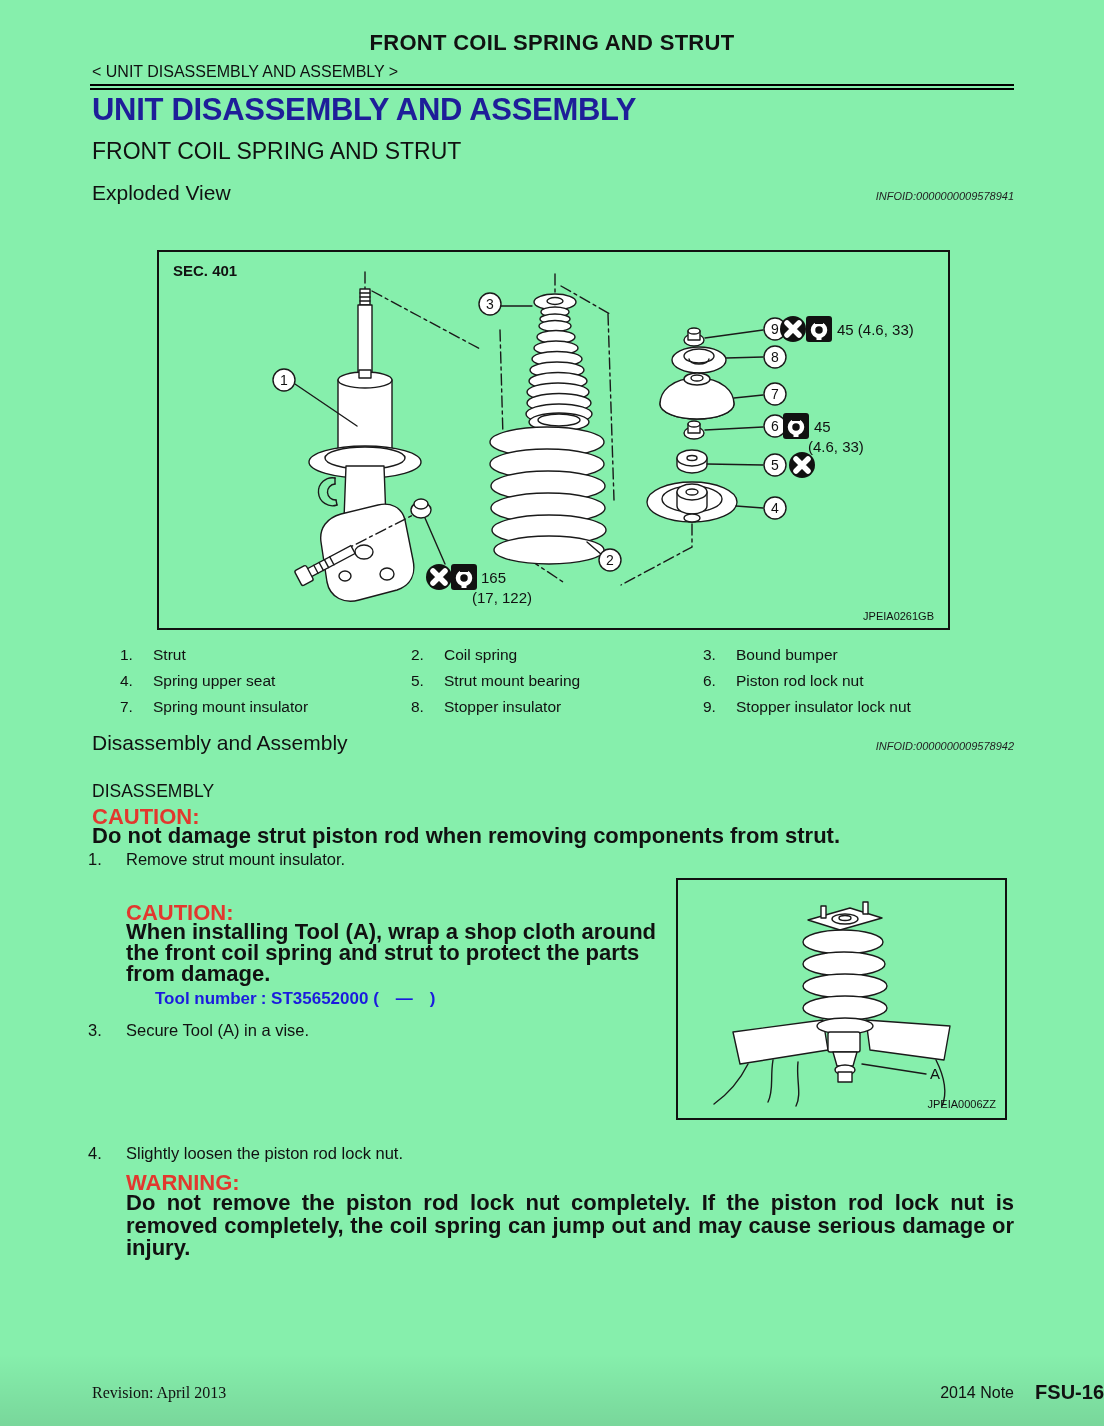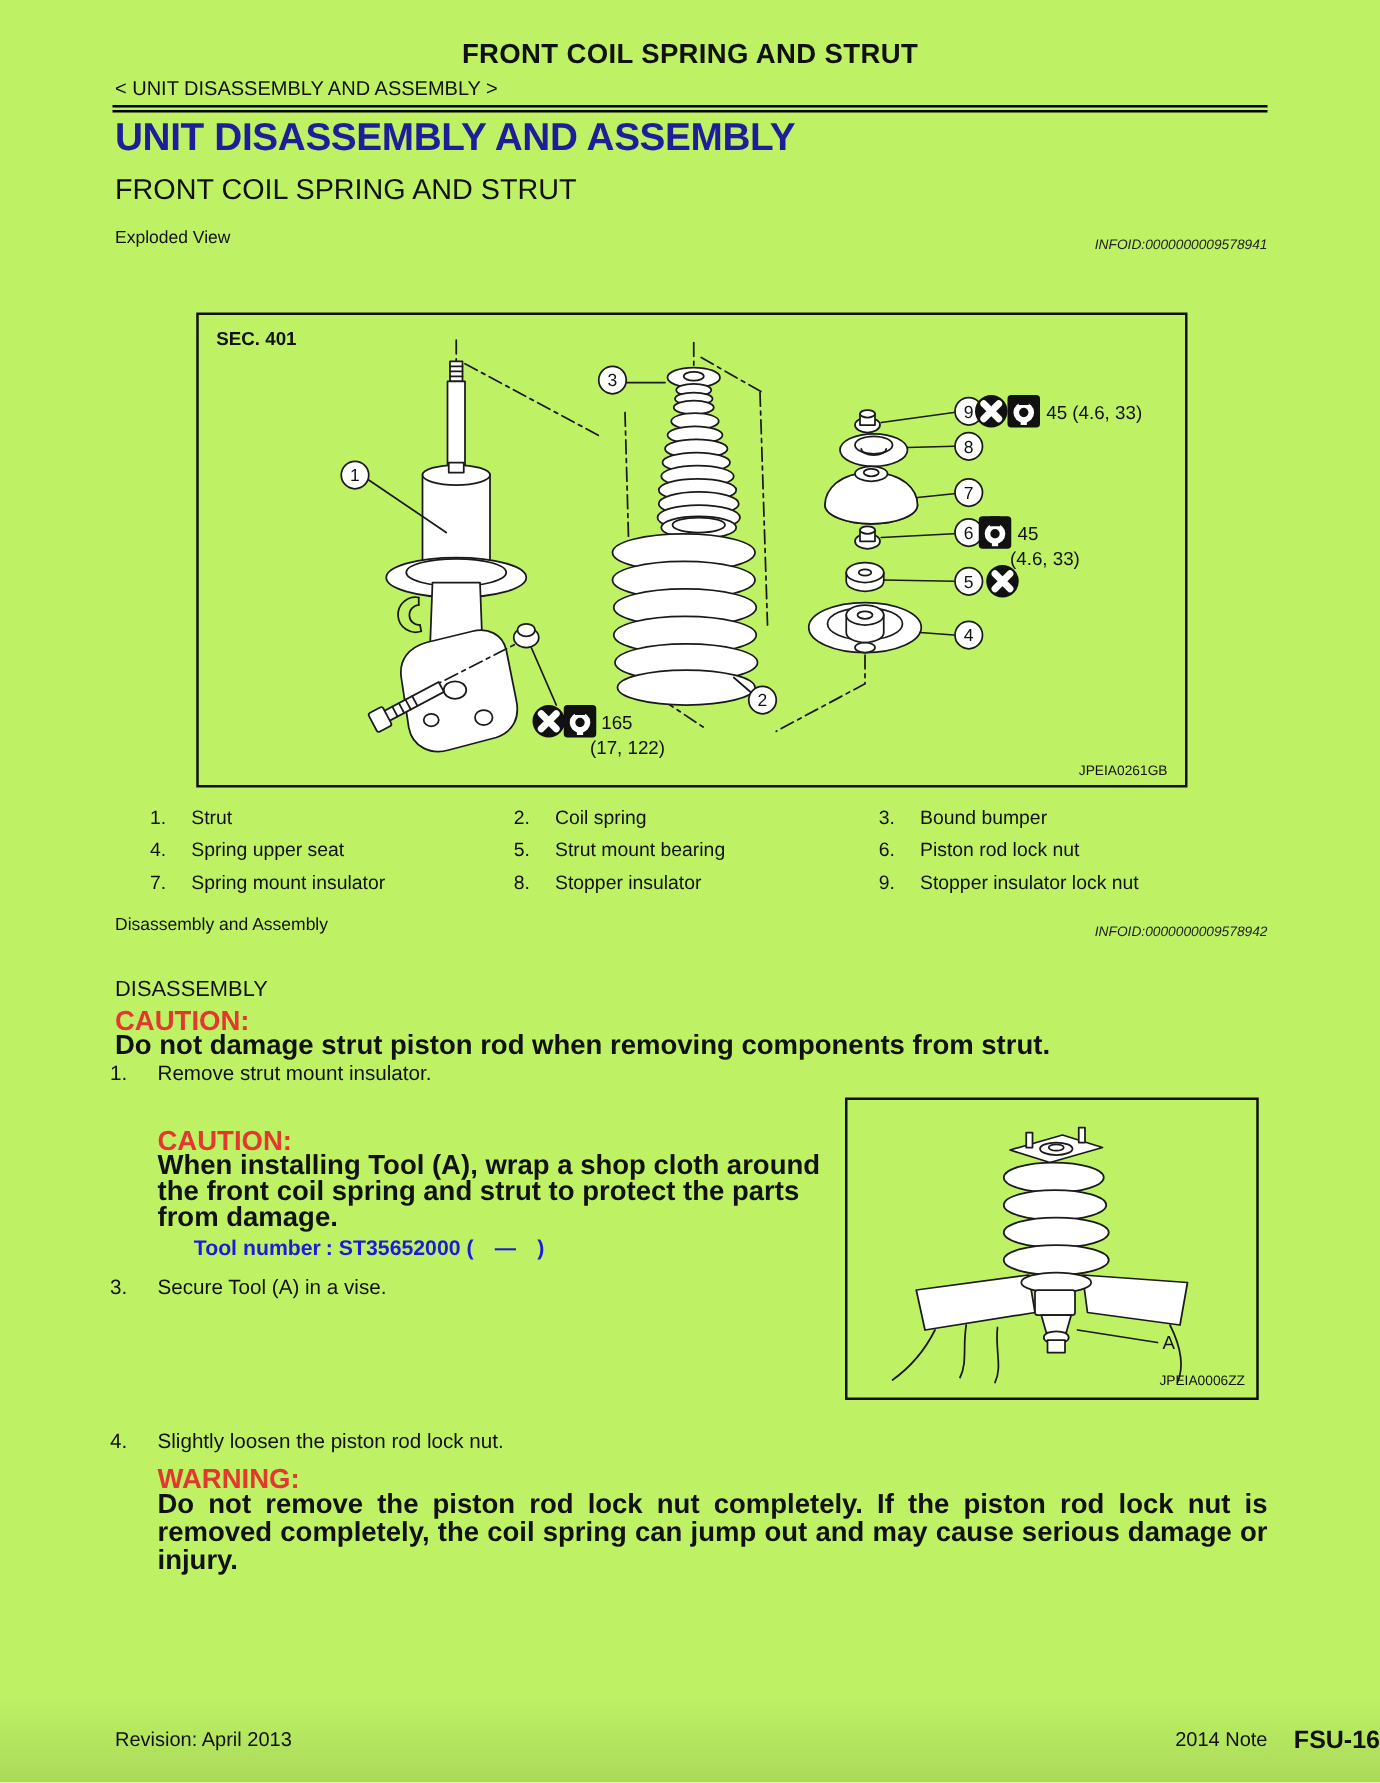--- a/index.html
+++ b/index.html
@@ -1,29 +1,29 @@
 <!DOCTYPE html>
 <html><head>
 <meta charset="utf-8">
 <style>
   html,body { margin:0; padding:0; background:#ffffff; }
   .page {
-    position:relative; width:1104px; height:1426px; background:#bef264;
+    position:relative; width:1104px; height:1426px; background:#86efac;
     font-family:"Liberation Sans", sans-serif; color:#111; overflow:hidden;
   }
   .abs { position:absolute; }
 
   
   .doc-title { top:30px; left:0; width:100%; text-align:center; font-size:22px; font-weight:bold; letter-spacing:.3px; }
   .breadcrumb { top:63px; left:92px; font-size:16px; }
   .double-rule { top:84px; left:90px; width:924px; height:2px; border-top:2.5px solid #000; border-bottom:2.5px solid #000; }
   .section-title { top:92px; left:92px; font-size:31px; font-weight:bold; color:#1e1e99; letter-spacing:-.3px; }
   .subsection-title { top:138px; left:92px; font-size:23px; }
 
-  .sub-heading { font-size:14px;text-align:center; }
+  .sub-heading { font-size:21px;text-align:center; }
   .infoid { font-size:11px; font-style:italic; color:#222; right:90px; text-align:right; }
 
   
   .fig1 { top:250px; left:157px; width:793px; height:380px; border:2px solid #111; box-sizing:border-box; }
   .fig2 { top:878px; left:676px; width:331px; height:242px; border:2px solid #111; box-sizing:border-box; }
   .fig1 svg, .fig2 svg { display:block; width:100%; height:100%; }
 
   
   .wh { fill:#fff; stroke:#1a1a1a; stroke-width:1.4; stroke-linejoin:round; }
   .ln { fill:none; stroke:#1a1a1a; stroke-width:1.4; stroke-linecap:round; }
@@ -45,21 +45,21 @@
   .bold16 { font-weight:bold; font-size:22px; line-height:21px; }
   .step { left:88px; font-size:16.5px; }
   .step .n { display:inline-block; width:38px; }
   .tool-line { top:989px; left:155px; font-size:17px; font-weight:bold; color:#1b1bdd; }
   .tool-line .v { margin-left:4px; }
   .warn-text { top:1192px; left:126px; width:888px; text-align:justify; line-height:22.5px; }
 
   
   .footer-band { left:0; bottom:0; width:100%; height:72px;
     background:linear-gradient(180deg, rgba(0,0,0,0) 0%, rgba(0,0,0,0.10) 100%); }
-  .footer-rev { top:1384px; left:92px; font-size:16px; }
+  .footer-rev { top:1384px; left:92px; font-size:16px;font-family:Liberation Serif, serif; }
   .footer-page { top:1381px; left:0; width:100%; text-align:right; font-size:20px; font-weight:bold; }
   .footer-model { top:1384px; right:90px; font-size:16px; }
 </style>
 </head>
 <body>
 
 <div class="page">
 
   <div class="abs doc-title">FRONT COIL SPRING AND STRUT</div>
   <div class="abs breadcrumb">&lt; UNIT DISASSEMBLY AND ASSEMBLY &gt;</div>

